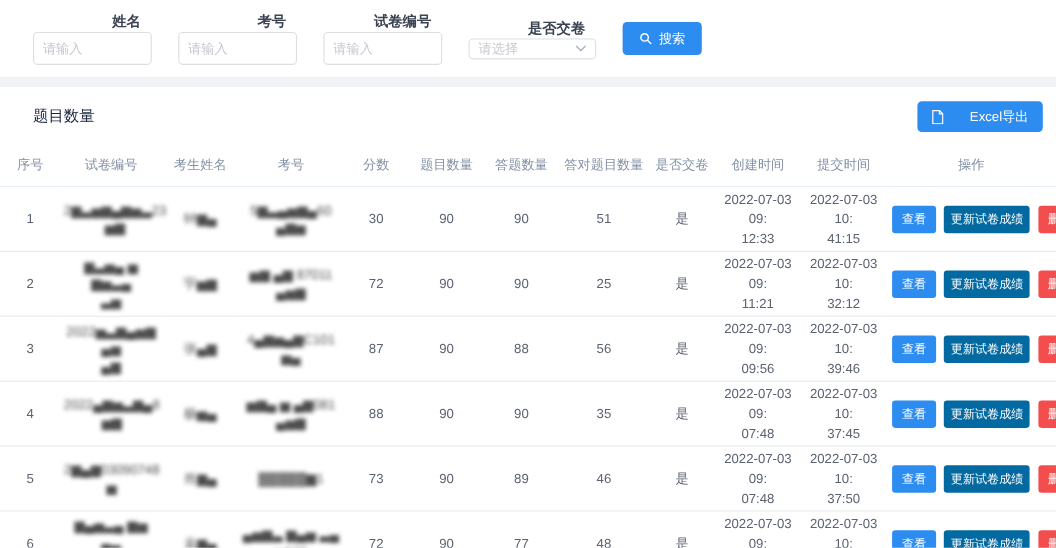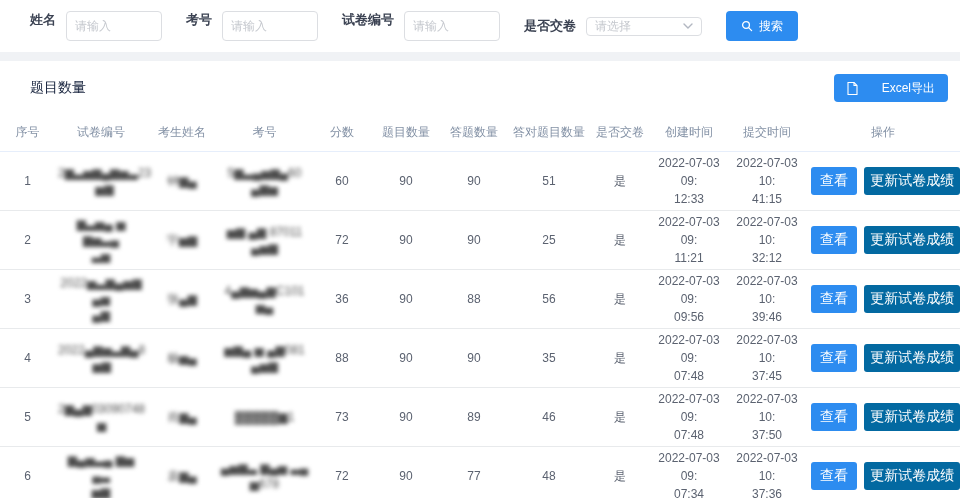--- a/index.html
+++ b/index.html
@@ -5,24 +5,24 @@
   * { box-sizing: border-box; }
   html,body { margin:0; padding:0; }
   body {
     width:960px; height:498px; overflow:hidden;
     background:#ffffff;
     font-family:"Liberation Sans","DejaVu Sans",sans-serif;
     color:#515a6e;
   }
   
   .search-bar { display:flex; align-items:center; background:#fff; padding:11px 12px 11px 30px; }
-  .field { display:flex; align-items:flex-start; margin-right:24px; }
+  .field { display:flex; align-items:flex-end; margin-right:24px;flex-direction:column; }
   .field-label { font-size:13px; font-weight:700; color:#3c4353; margin-right:10px; white-space:nowrap; }
   .text-input {
-    width:96px; height:30px; border:1px solid #dcdee2; border-radius:4px;
+    width:108px; height:30px; border:1px solid #dcdee2; border-radius:4px;
     padding:0 8px; font-size:12px; color:#515a6e; outline:none;
     font-family:inherit; background:#fff;
   }
   .text-input::placeholder { color:#c5c8ce; }
   .select-box {
     width:116px; height:19px; border:1px solid #dcdee2; border-radius:4px;
     padding:0 8px; font-size:12px; color:#c5c8ce; background:#fff;
     display:flex; align-items:center; justify-content:space-between; cursor:pointer;
   }
   .btn-search {
@@ -49,21 +49,21 @@
   }
   td {
     color:#5b6270; padding:2px 3px; height:38px; text-align:center;
     border-bottom:1px solid #e8eaec; vertical-align:middle;
   }
   th:first-child, td:first-child { }
   .redact { filter:blur(2px); color:#4c4c4c; white-space:pre-line; line-height:1.35; display:inline-block; }
   .time-cell { white-space:pre-line; line-height:1.5; }
   .actions-cell { white-space:nowrap; }
   .btn {
-    border:none; border-radius:3px; color:#fff; font-size:14px; padding:5px 6px;
+    border:none; border-radius:3px; color:#fff; font-size:11px; padding:5px 6px;
     margin:0 2px; cursor:pointer; font-family:inherit; white-space:nowrap;
   }
   .btn-view   { background:#2d8cf0; padding:5px 9px; }
   .btn-update { background:#0369a1; }
   .btn-delete { background:#f34d4d; padding:5px 9px; }
   .icon-svg { display:block; }
 </style>
 </head>
 <body>
 
@@ -145,21 +145,21 @@
     </tr>
   </thead>
   <tbody>
   <tr>
     <td>1</td>
     <td><span class="redact">2▆▃▅▆▄▆▅▃23
 ▅▆</span></td>
     <td><span class="redact">钟▆▄</span></td>
     <td><span class="redact">5▆▃▄▅▆▄60
 ▄▆▅</span></td>
-    <td>60</td>
+    <td>30</td>
     <td>90</td>
     <td>90</td>
     <td>51</td>
     <td>是</td>
     <td class="time-cell">2022-07-03 09:
 12:33</td>
     <td class="time-cell">2022-07-03 10:
 41:15</td>
     <td class="actions-cell">
       <button class="btn btn-view">查看</button>
@@ -191,21 +191,21 @@
     </td>
   </tr>
 
   <tr>
     <td>3</td>
     <td><span class="redact">2022▅▃▆▄▅▆ ▄▅
 ▄▆</span></td>
     <td><span class="redact">张▄▆</span></td>
     <td><span class="redact">4▄▆▅▄▆C101
 ▅▄</span></td>
-    <td>36</td>
+    <td>87</td>
     <td>90</td>
     <td>88</td>
     <td>56</td>
     <td>是</td>
     <td class="time-cell">2022-07-03 09:
 09:56</td>
     <td class="time-cell">2022-07-03 10:
 39:46</td>
     <td class="actions-cell">
       <button class="btn btn-view">查看</button>

